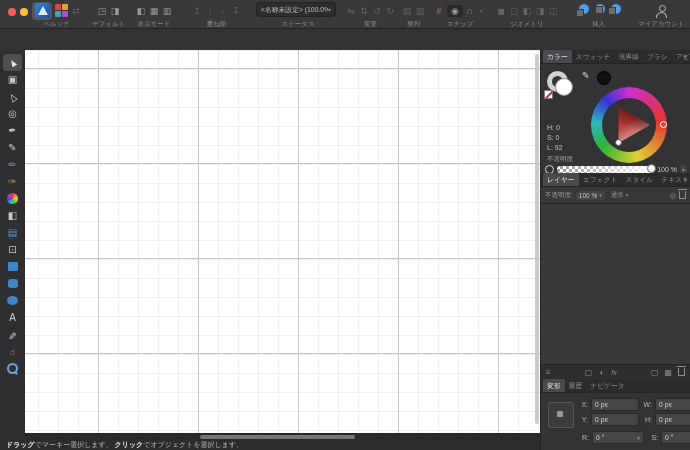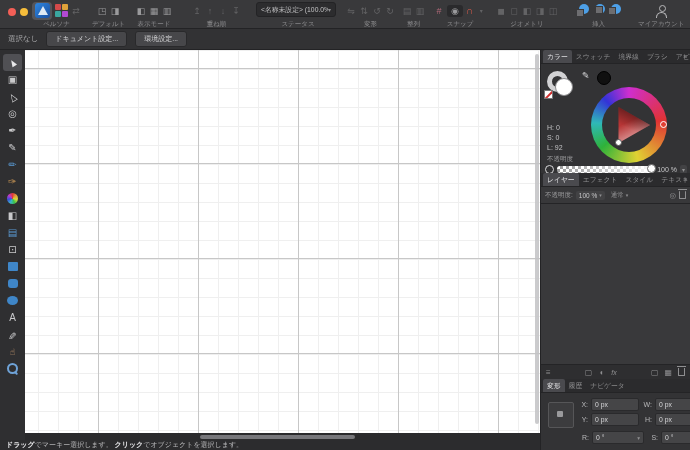--- a/index.html
+++ b/index.html
@@ -275,25 +275,20 @@
     </div>
 
     <div class="tb-group" style="left:638px;">
       <div class="tb-icons">
         <span class="person"></span>
       </div>
       <div class="tb-label">マイアカウント</div>
     </div>
   </header>
 
-  <div class="context-bar">
-    <span class="ctx-status">選択なし</span>
-    <button class="ctx-btn">ドキュメント設定...</button>
-    <button class="ctx-btn">環境設定...</button>
-  </div>
 
   <nav class="left-tools">
     <div class="tool sel">
         <span class="tg cursor">▲</span>
       </div>
     <div class="tool">
         <span class="tg">▣</span>
       </div>
     <div class="tool">
         <span class="tg cursor small">△</span>

